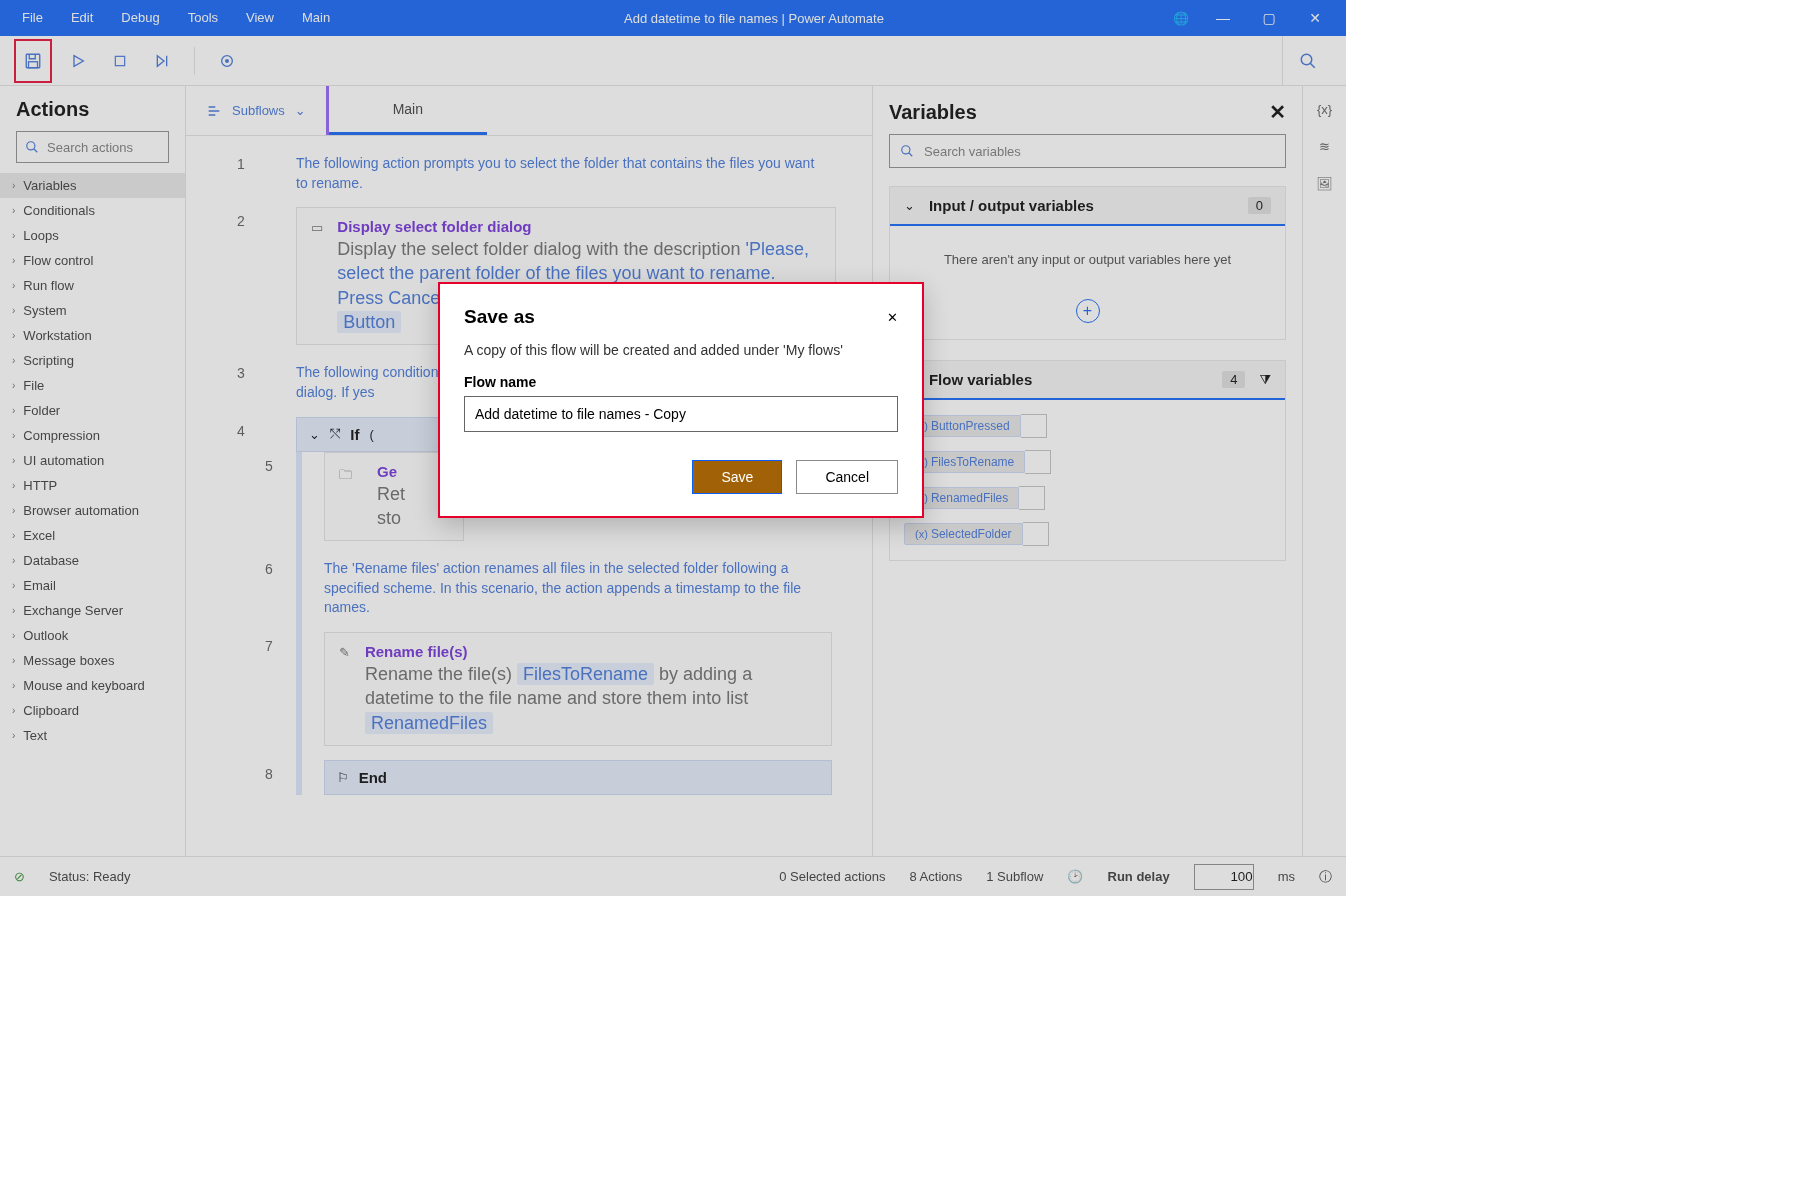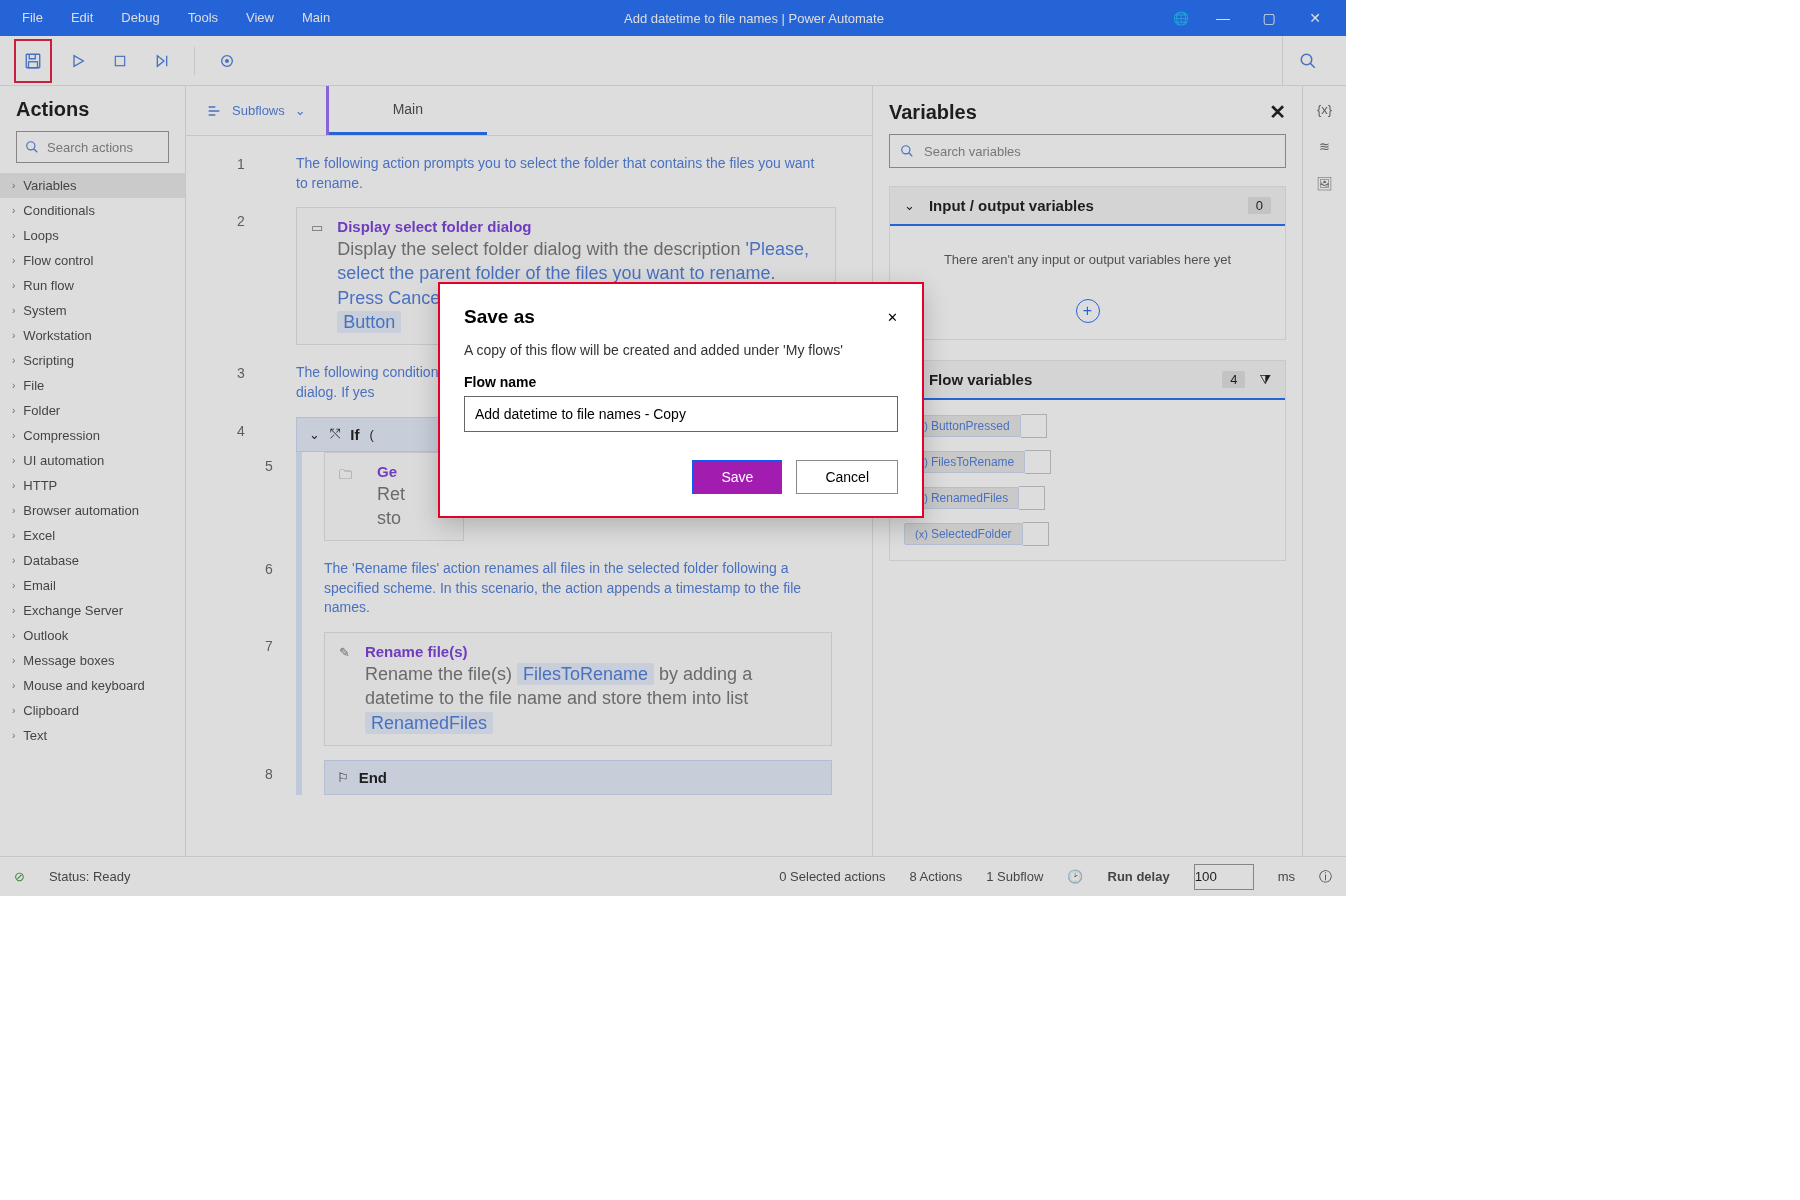--- a/index.html
+++ b/index.html
@@ -70,32 +70,32 @@
 .varchip .lbl { background:#e5e5e5; color:#3a6fd8; padding:3px 10px; border:1px solid #c8d6f0; border-radius:2px 0 0 2px; font-size:12px; }
 .varchip .lbl::before { content:"(x) "; font-size:11px; color:#3a6fd8; }
 .varchip .ext { border:1px solid #bfbfbf; border-left:none; width:26px; height:24px; }
 
 
 .gutter { width:44px; border-left:1px solid #e0e0e0; display:flex; flex-direction:column; align-items:center; gap:22px; padding-top:16px; color:#555; }
 
 
 .statusbar { height:40px; border-top:1px solid #e0e0e0; display:flex; align-items:center; padding:0 14px; color:#333; font-size:13px; gap:24px; }
 .statusbar .sp { flex:1; }
-.statusbar .delay input { width:60px; height:26px; border:1px solid #8a8a8a; text-align:left; }
+.statusbar .delay input { width:60px; height:26px; border:1px solid #8a8a8a; text-align:right; }
 
 
 .dialog { position:absolute; left:438px; top:282px; width:486px; background:#fff; z-index:100; border:2px solid #e4002b; padding:22px 24px; box-shadow:0 8px 24px rgba(0,0,0,0.2); }
 .dialog .dh { display:flex; align-items:center; margin-bottom:14px; }
 .dialog .dh .t { font-size:19px; font-weight:600; flex:1; }
 .dialog .sub { color:#333; font-size:14px; margin-bottom:16px; }
 .dialog label { font-size:14px; font-weight:600; display:block; margin-bottom:6px; }
 .dialog input[type=text] { width:100%; height:36px; border:1px solid #666; padding:0 10px; font-size:14px; }
 .dialog .btns { display:flex; justify-content:flex-end; gap:14px; margin-top:28px; }
 .dialog .btns button { height:34px; padding:0 28px; font-size:14px; border:1px solid #8a8a8a; background:#fff; }
-.dialog .btns .primary { background:#a21caf; color:#fff; border-color:#0a5ef6; }
+.dialog .btns .primary { background:#a16207; color:#fff; border-color:#0a5ef6; }
 
 svg { display:block; }
 </style>
 </head>
 <body>
 
 <div class="titlebar">
   <div class="menu">
     <span>File</span>
     <span>Edit</span>

